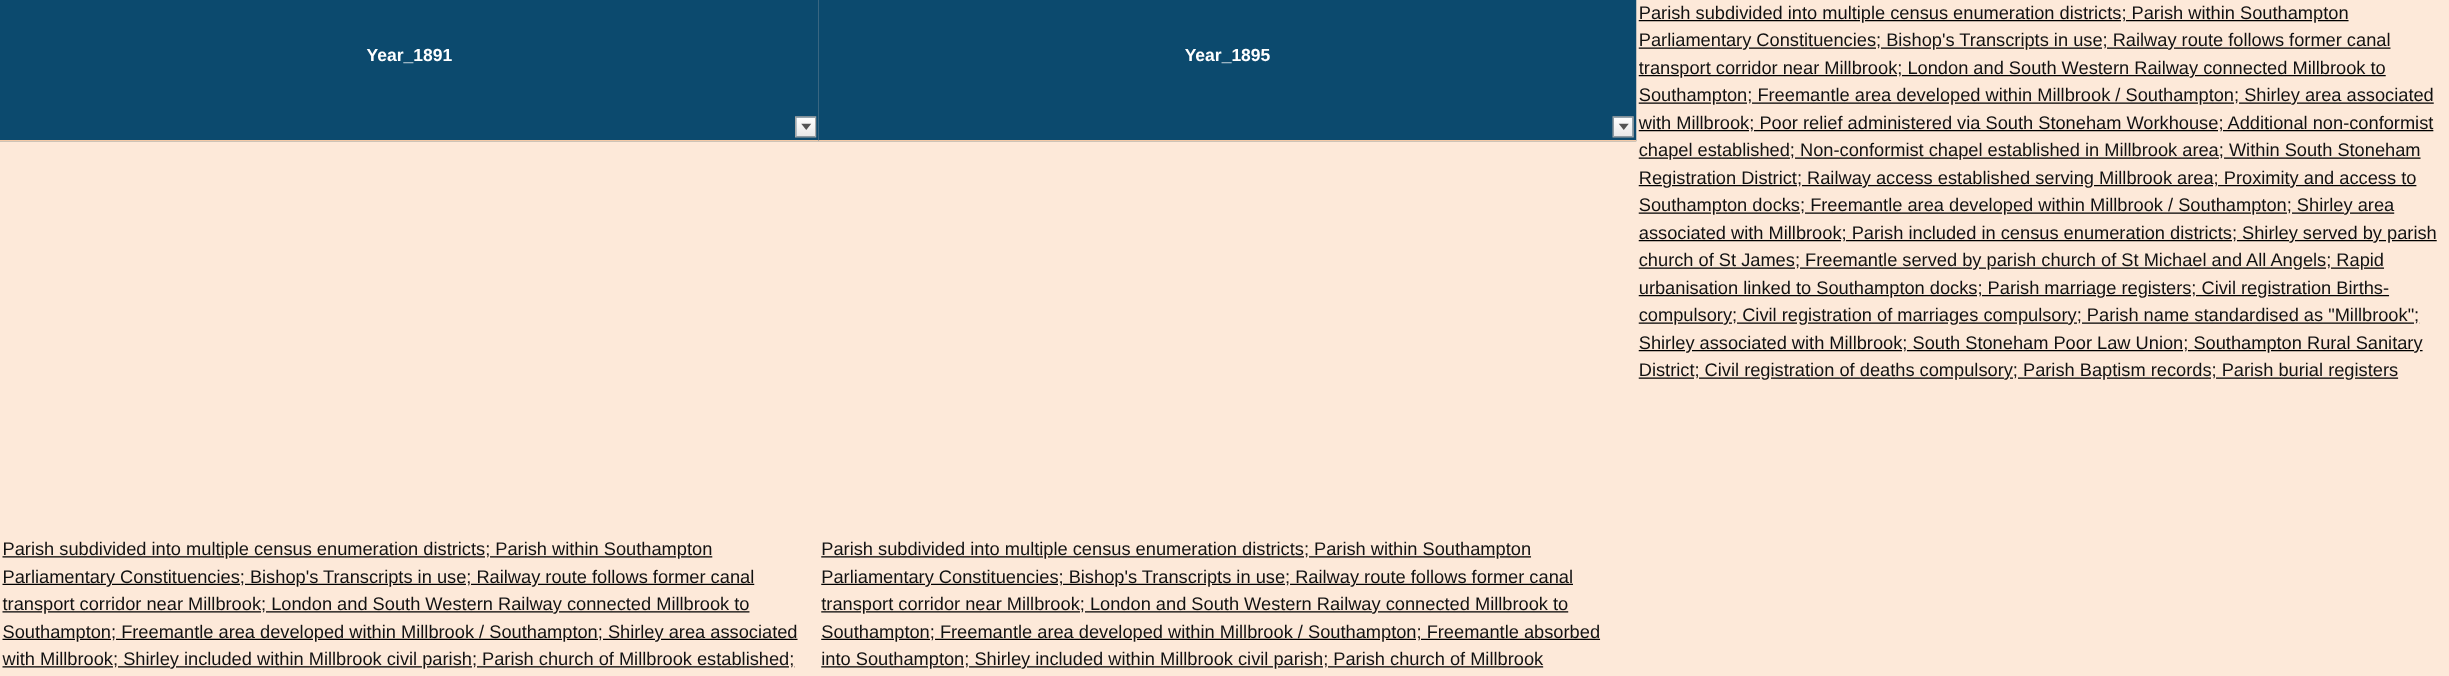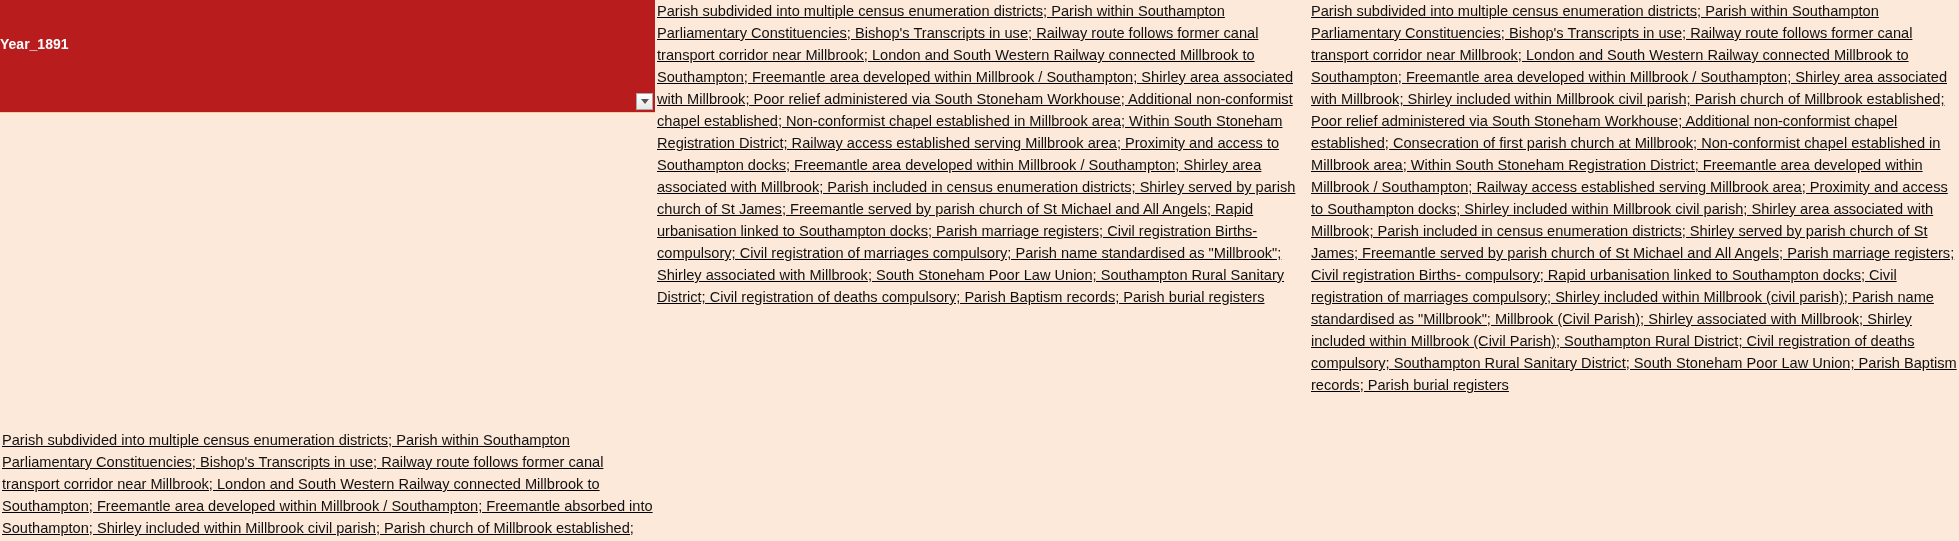--- a/index.html
+++ b/index.html
@@ -1,30 +1,36 @@
 <!DOCTYPE html>
 <html><head>
 <meta charset="utf-8">
 <style>
   html, body { margin:0; padding:0; }
   body { width:1959px; height:541px; overflow:hidden; background:#FDE9D9; font-family:"Liberation Sans", sans-serif; }
   .grid { display:grid; grid-template-columns:655px 654px 650px; width:1959px; }
-  .hdr { background:#b91c1c; height:112px; position:relative; display:flex; align-items:center; justify-content:flex-start; border-bottom:1px solid #f3c9a6; }
+  .hdr { background:#0c4a6e; height:112px; position:relative; display:flex; align-items:center; justify-content:center; border-bottom:1px solid #f3c9a6; }
   .hdr-label { color:#fff; font-weight:bold; font-size:14px; margin-top:-24px; }
   .filter-btn { position:absolute; right:2px; bottom:2px; width:17px; height:17px; background:linear-gradient(#fff,#e8e8e8); border:1px solid #a8a8a8; box-sizing:border-box; display:flex; align-items:center; justify-content:center; cursor:pointer; }
   .filter-btn span { width:0; height:0; border-left:4px solid transparent; border-right:4px solid transparent; border-top:5px solid #555; }
   .cell { height:429px; display:flex; align-items:flex-start; padding:0 2px 0 2px; box-sizing:border-box; overflow:hidden;text-decoration:underline; }
   .cell-text { font-size:14.6px; line-height:22px; color:#111; margin-bottom:-2px; }
 </style>
 </head>
 <body>
 
 <div class="grid">
   <div class="hdr">
     <span class="hdr-label">Year_1891</span>
+    <div class="filter-btn">
+        <span></span>
+      </div>
+  </div>
+  <div class="hdr">
+    <span class="hdr-label">Year_1895</span>
     <div class="filter-btn">
         <span></span>
       </div>
   </div>
 
   <div class="cell">
     <div class="cell-text">Parish subdivided into multiple census enumeration districts; Parish within Southampton Parliamentary Constituencies; Bishop's Transcripts in use; Railway route follows former canal transport corridor near Millbrook; London and South Western Railway connected Millbrook to Southampton; Freemantle area developed within Millbrook / Southampton; Shirley area associated with Millbrook; Poor relief administered via South Stoneham Workhouse; Additional non-conformist chapel established; Non-conformist chapel established in Millbrook area; Within South Stoneham Registration District; Railway access established serving Millbrook area; Proximity and access to Southampton docks; Freemantle area developed within Millbrook / Southampton; Shirley area associated with Millbrook; Parish included in census enumeration districts; Shirley served by parish church of St James; Freemantle served by parish church of St Michael and All Angels; Rapid urbanisation linked to Southampton docks; Parish marriage registers; Civil registration  Births- compulsory; Civil registration of marriages compulsory; Parish name standardised as "Millbrook"; Shirley associated with Millbrook; South Stoneham Poor Law Union; Southampton Rural Sanitary District; Civil registration of deaths compulsory; Parish Baptism records; Parish burial registers</div>
   </div>
   <div class="cell">
     <div class="cell-text">Parish subdivided into multiple census enumeration districts; Parish within Southampton Parliamentary Constituencies; Bishop's Transcripts in use; Railway route follows former canal transport corridor near Millbrook; London and South Western Railway connected Millbrook to Southampton; Freemantle area developed within Millbrook / Southampton; Shirley area associated with Millbrook; Shirley included within Millbrook civil parish; Parish church of Millbrook established; Poor relief administered via South Stoneham Workhouse; Additional non-conformist chapel established; Consecration of first parish church at Millbrook; Non-conformist chapel established in Millbrook area; Within South Stoneham Registration District; Freemantle area developed within Millbrook / Southampton; Railway access established serving Millbrook area; Proximity and access to Southampton docks; Shirley included within Millbrook civil parish; Shirley area associated with Millbrook; Parish included in census enumeration districts; Shirley served by parish church of St James; Freemantle served by parish church of St Michael and All Angels; Parish marriage registers; Civil registration  Births- compulsory; Rapid urbanisation linked to Southampton docks; Civil registration of marriages compulsory; Shirley included within Millbrook (civil parish); Parish name standardised as "Millbrook"; Millbrook (Civil Parish); Shirley associated with Millbrook; Shirley included within Millbrook (Civil Parish); Southampton Rural District; Civil registration of deaths compulsory; Southampton Rural Sanitary District; South Stoneham Poor Law Union; Parish Baptism records; Parish burial registers</div>

